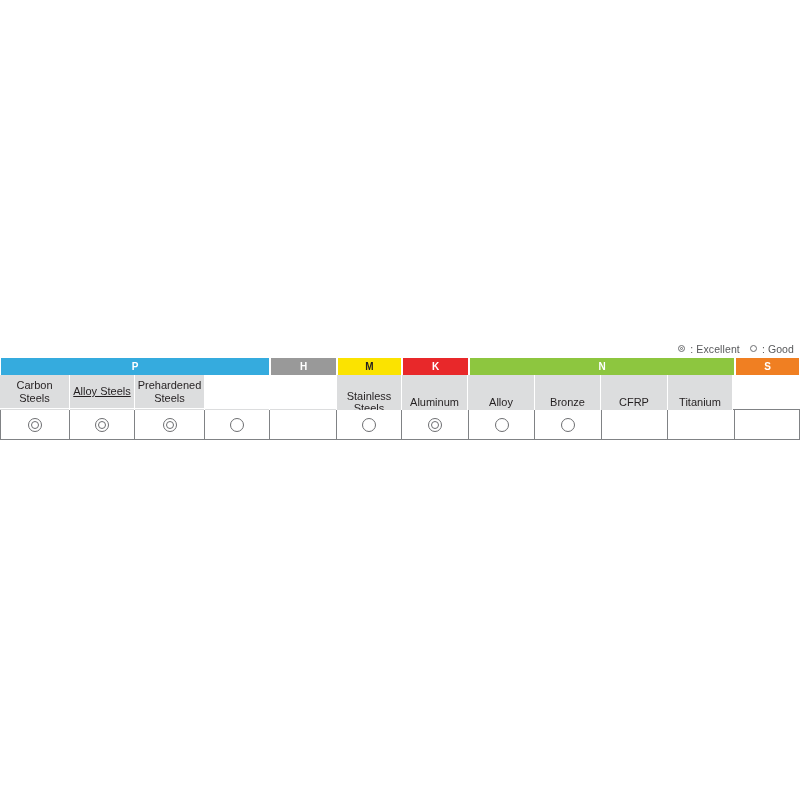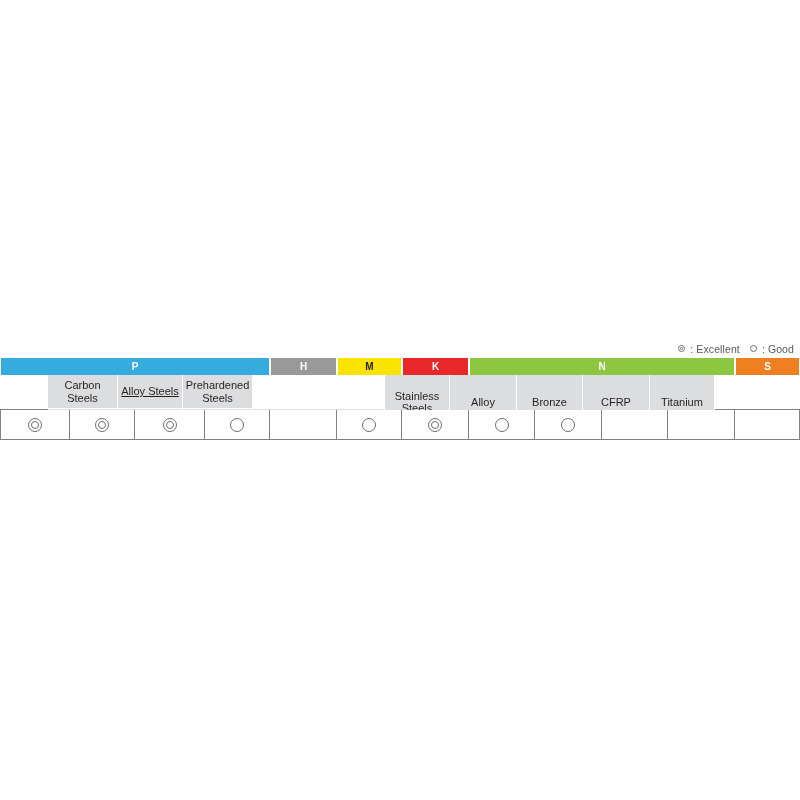--- a/index.html
+++ b/index.html
@@ -207,35 +207,36 @@
   <div class="matrix">
     <div class="row row-groups" id="group-row">
         <div class="group-cell" style="width: 270px; flex: 0 0 270px; background: rgb(53, 171, 222); color: rgb(255, 255, 255);">P</div>
         <div class="group-cell" style="width: 67px; flex: 0 0 67px; background: rgb(153, 153, 153); color: rgb(255, 255, 255);">H</div>
         <div class="group-cell" style="width: 65px; flex: 0 0 65px; background: rgb(251, 227, 0); color: rgb(35, 31, 32);">M</div>
         <div class="group-cell" style="width: 67px; flex: 0 0 67px; background: rgb(232, 40, 42); color: rgb(255, 255, 255);">K</div>
         <div class="group-cell" style="width: 266px; flex: 0 0 266px; background: rgb(141, 198, 63); color: rgb(255, 255, 255);">N</div>
         <div class="group-cell" style="width: 65px; flex: 0 0 65px; background: rgb(240, 127, 34); color: rgb(255, 255, 255);">S</div>
       </div>
     <div class="row row-names" id="name-row">
-        <div class="subwrap" style="width: 337px; flex: 0 0 337px; margin-left: 48px;">
+        <div class="subwrap" style="width: 337px; flex: 0 0 337px;">
           <div class="subrow">
             <div class="name-cell " style="width: 70px; flex: 0 0 70px;">Carbon<br>Steels</div>
             <div class="name-cell " style="width: 65px; flex: 0 0 65px; text-decoration: underline;">Alloy Steels</div>
             <div class="name-cell " style="width: 70px; flex: 0 0 70px;">Prehardened<br>Steels</div>
           </div>
           <div class="subrow">
             <div class="hard-cell" style="width: 70px; flex: 0 0 70px;">~HB225</div>
             <div class="hard-cell" style="width: 65px; flex: 0 0 65px;">HB225~325</div>
             <div class="hard-cell" style="width: 70px; flex: 0 0 70px;">HRc30~45</div>
             <div class="hard-cell" style="width: 65px; flex: 0 0 65px;">HRc45~55</div>
             <div class="hard-cell" style="width: 67px; flex: 0 0 67px;">HRc55~</div>
           </div>
         </div>
         <div class="name-cell tall" style="width: 65px; flex: 0 0 65px;">Stainless<br>Steels</div>
+        <div class="name-cell tall" style="width: 66px; flex: 0 0 66px;">Aluminum</div>
         <div class="name-cell tall" style="width: 67px; flex: 0 0 67px;">Alloy</div>
         <div class="name-cell tall" style="width: 66px; flex: 0 0 66px;">Bronze</div>
         <div class="name-cell tall" style="width: 67px; flex: 0 0 67px; text-align: right;">CFRP</div>
         <div class="name-cell tall" style="width: 65px; flex: 0 0 65px;">Titanium</div>
       </div>
     <div class="row row-rating" id="rating-row">
         <div class="rate-cell" style="width: 70px; flex: 0 0 70px;">
           <span class="mark mark-excellent"></span>
         </div>
         <div class="rate-cell" style="width: 65px; flex: 0 0 65px;">

